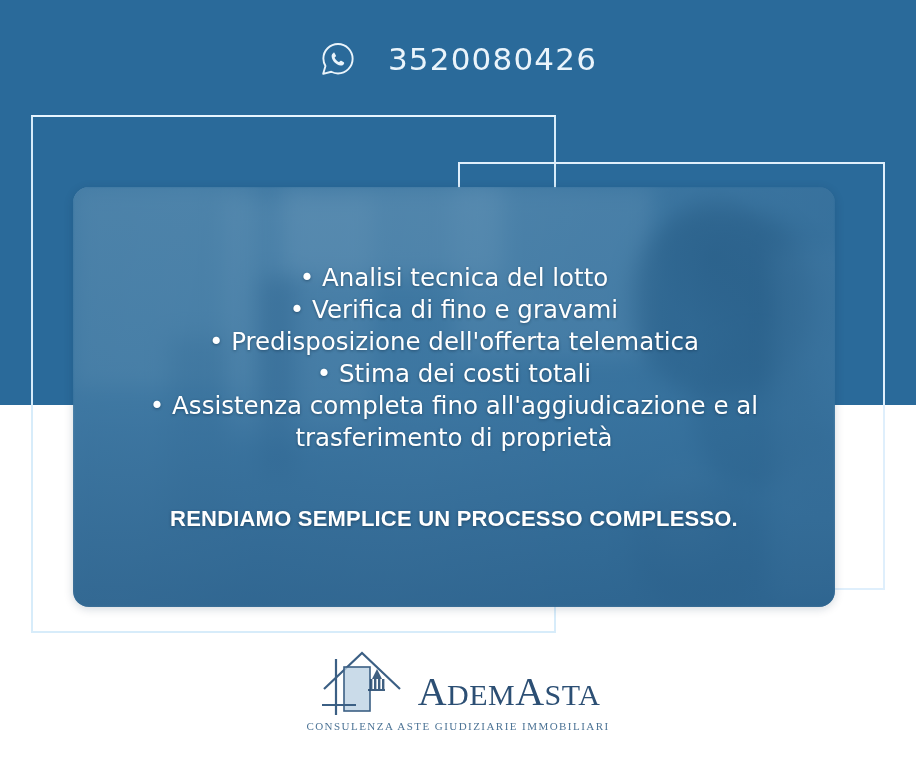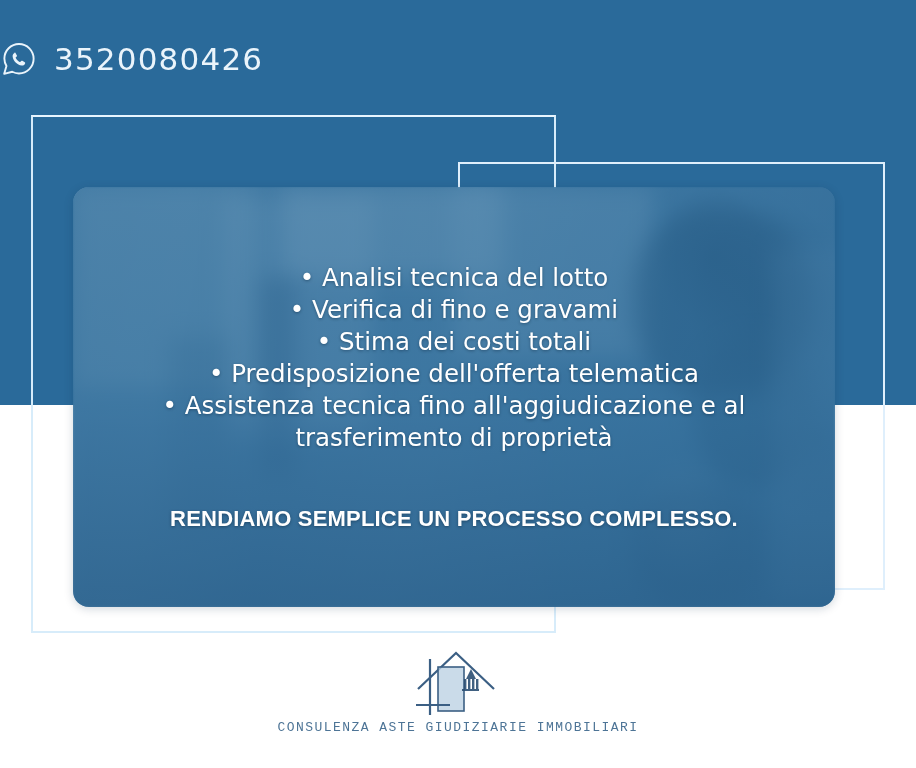--- a/index.html
+++ b/index.html
@@ -32,21 +32,22 @@
   }
 
   
   .header-row {
     position: absolute;
     left: 0; top: 32px;
     width: 916px;
     height: 54px;
     display: flex;
     align-items: center;
-    gap: 16px;
+    justify-content: center;
+    gap: 31px;
     z-index: 40;
   }
   .wa-icon {
     width: 38px; height: 38px;
     display: block;
   }
   .phone-number {
     color: #eaf4fb;
     font-size: 31px;
     letter-spacing: 1.2px;
@@ -193,22 +194,22 @@
     font-size: 40px;
     line-height: 44px;
     color: #2c4f74;
     letter-spacing: .5px;
     white-space: nowrap;
   }
   .logo-word .cap { font-size: 40px; }
   .logo-word .sc  { font-size: 30px; }
   .logo-sub {
     margin-top: 3px;
-    font-family: Liberation Mono, monospace;
-    font-size: 13px;
+    font-family: Liberation Serif, serif;
+    font-size: 11px;
     letter-spacing: 1.45px;
     color: #4d7496;
     white-space: nowrap;
   }
 </style>
 </head>
 <body>
 
 <div id="poster">
 
@@ -241,23 +242,23 @@
       <div class="shape s-tree2"></div>
       <div class="shape s-bush"></div>
       <div class="shape s-right"></div>
     </div>
     <div class="photo-tint"></div>
 
     <div class="card-body">
       <ul class="bullets">
         <li>Analisi tecnica del lotto</li>
         <li>Verifica di fino e gravami</li>
+        <li>Predisposizione dell'offerta telematica</li>
         <li>Stima dei costi totali</li>
-        <li>Predisposizione dell'offerta telematica</li>
-        <li>Assistenza tecnica fino all'aggiudicazione e al trasferimento di proprietà</li>
+        <li>Assistenza completa fino all'aggiudicazione e al trasferimento di proprietà</li>
       </ul>
       <div class="tagline">RENDIAMO SEMPLICE UN PROCESSO COMPLESSO.</div>
     </div>
   </div>
 
   <div class="logo-block">
     <div class="logo-main">
       <span>
         <svg class="logo-mark" viewBox="0 0 96 72" fill="none" aria-hidden="true">
           <path d="M8 44 L46 8 L84 44" stroke="#3b5f84" stroke-width="2.2" fill="none"></path>
@@ -268,17 +269,18 @@
           <g opacity=".9">
             <path d="M56 34 l5-10 5 10z" fill="#2c4f74"></path>
             <rect x="54" y="34" width="2.4" height="10" fill="#2c4f74"></rect>
             <rect x="58" y="34" width="2.4" height="10" fill="#2c4f74"></rect>
             <rect x="62" y="34" width="2.4" height="10" fill="#2c4f74"></rect>
             <rect x="66" y="34" width="2.4" height="10" fill="#2c4f74"></rect>
             <rect x="52" y="44" width="17" height="2" fill="#2c4f74"></rect>
           </g>
         </svg>
       </span>
+      <span class="logo-word"><span class="cap">A</span><span class="sc">DEM</span><span class="cap">A</span><span class="sc">STA</span></span>
     </div>
     <div class="logo-sub">CONSULENZA ASTE GIUDIZIARIE IMMOBILIARI</div>
   </div>
 
 </div>
 
 </body></html>

